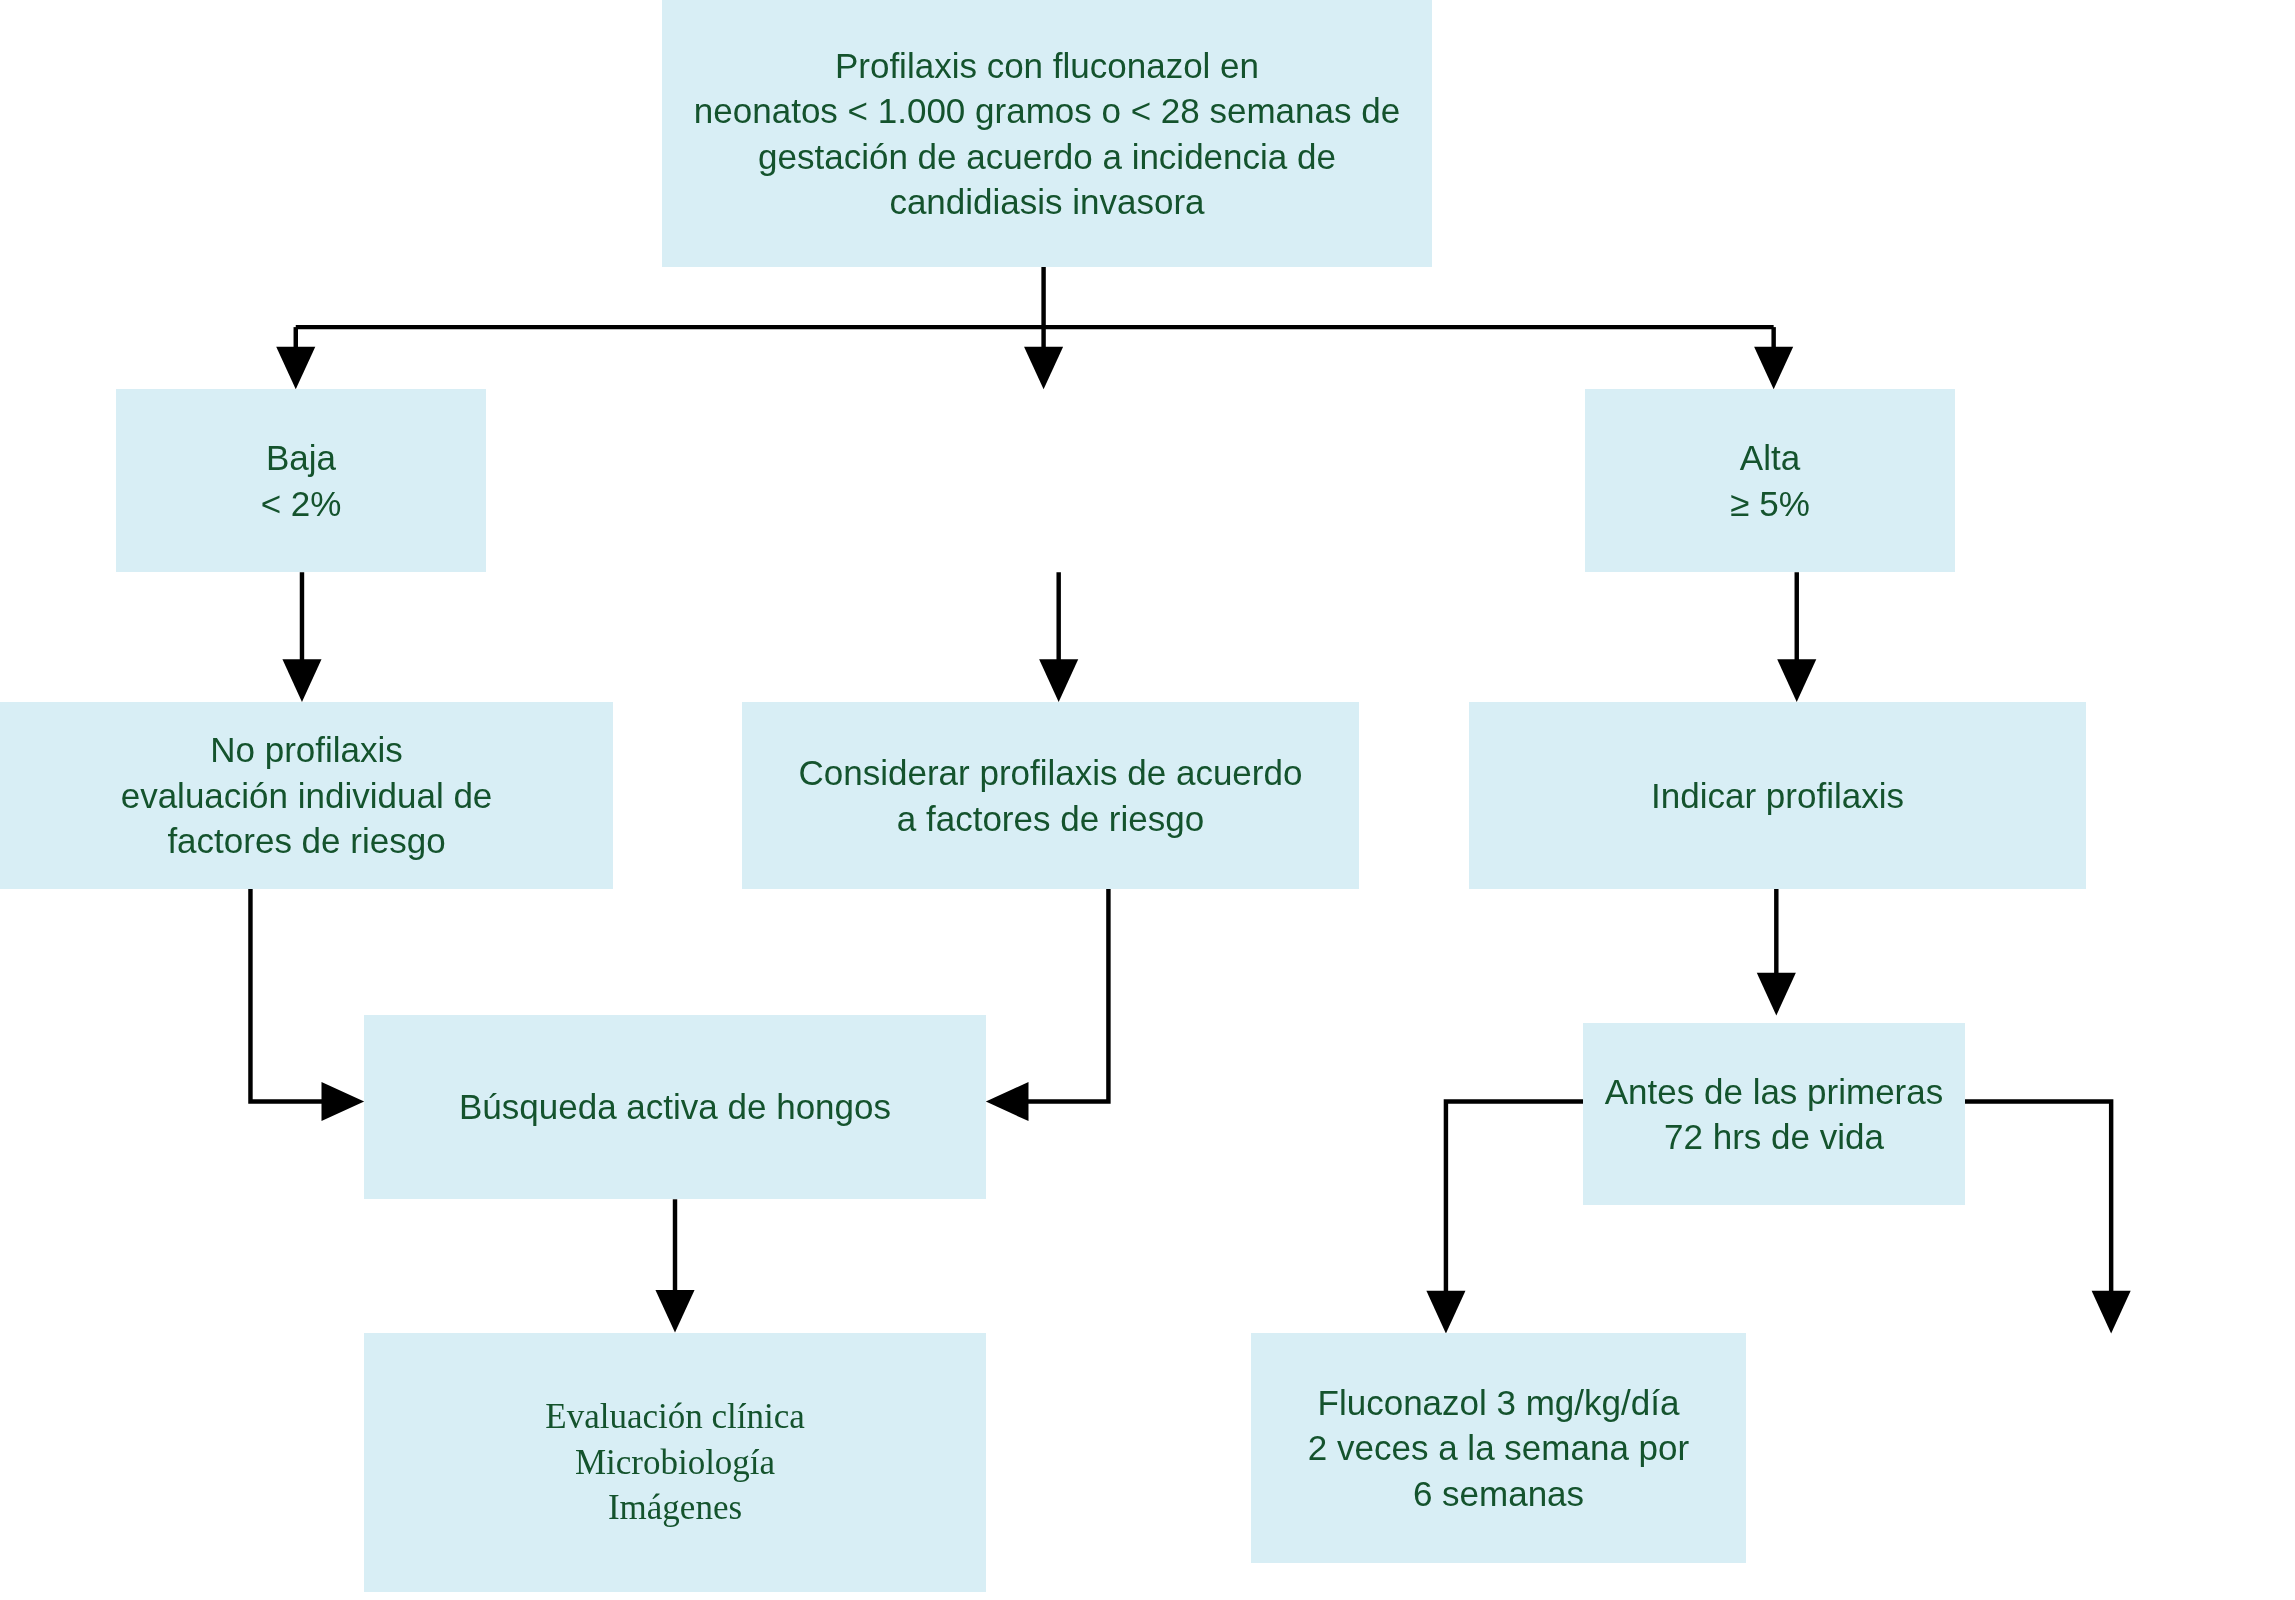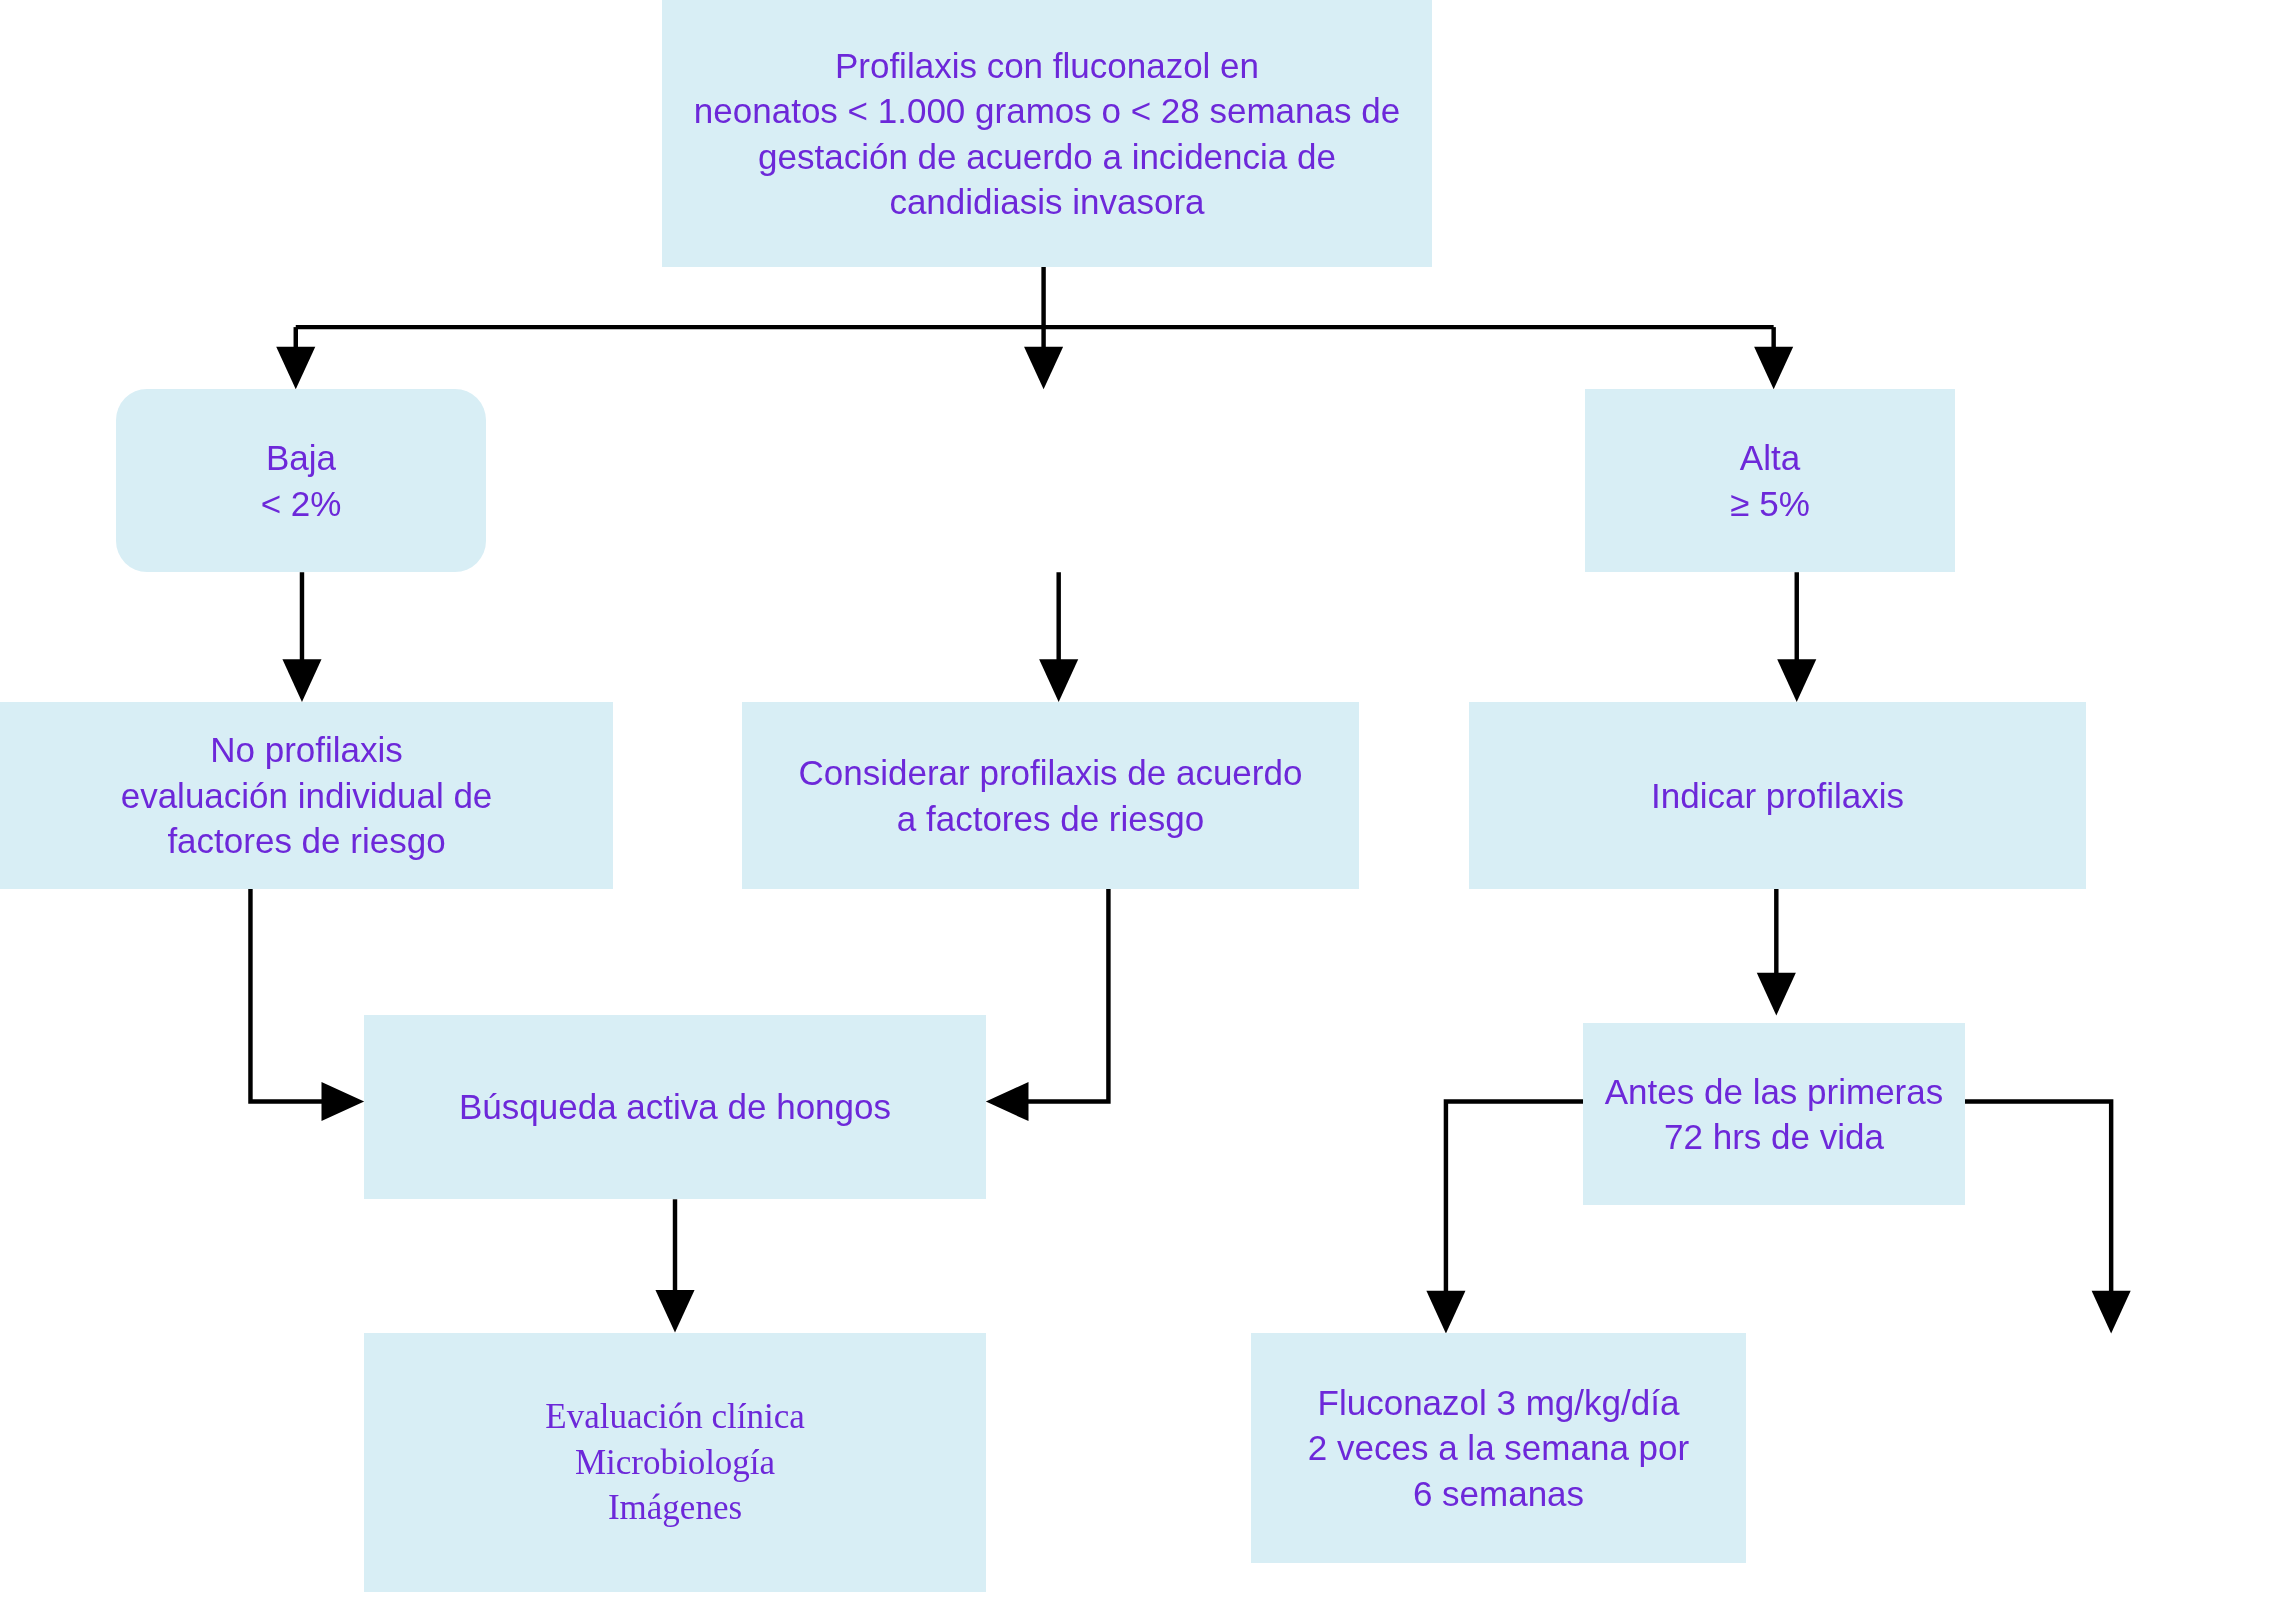--- a/index.html
+++ b/index.html
@@ -27,34 +27,34 @@
     fill: none;
   }
   #edges polygon {
     fill: var(--line, #000);
     stroke: none;
   }
   .node {
     position: absolute;
     z-index: 2;
     background: var(--box-fill, #d8eef5);
-    color: #6d28d9;
+    color: #14532d;
     font-size: 35px;
     line-height: 1.3;
     text-align: center;
     white-space: pre-line;
     display: flex;
     align-items: center;
     justify-content: center;
     box-sizing: border-box;
     padding: 5.3px 9px;
   }
   
   #node-root        { left: 662px;  top: 0;      width: 770px; height: 267px; }
-  #node-baja        { left: 116px;  top: 389px;  width: 370px; height: 183px; border-radius: 31px; }
+  #node-baja        { left: 116px;  top: 389px;  width: 370px; height: 183px; }
   #node-moderada    { left: 851px;  top: 389px;  width: 374px; height: 183px; }
   #node-alta        { left: 1585px; top: 389px;  width: 370px; height: 183px; text-align: center; }
   #node-no-prof     { left: 0;      top: 702px;  width: 613px; height: 187px; }
   #node-considerar  { left: 742px;  top: 702px;  width: 617px; height: 187px; }
   #node-indicar     { left: 1469px; top: 702px;  width: 617px; height: 187px; }
   #node-busqueda    { left: 364px;  top: 1015px; width: 622px; height: 184px; }
   #node-antes       { left: 1583px; top: 1015px; width: 382px; height: 182px; margin-top: 8px; }
   #node-evaluacion  { left: 364px;  top: 1333px; width: 622px; height: 259px; font-family: Liberation Serif, serif; }
   #node-fluconazol  { left: 1251px; top: 1333px; width: 495px; height: 230px; }
   #node-control     { left: 1804px; top: 1333px; width: 491px; height: 187px; }

